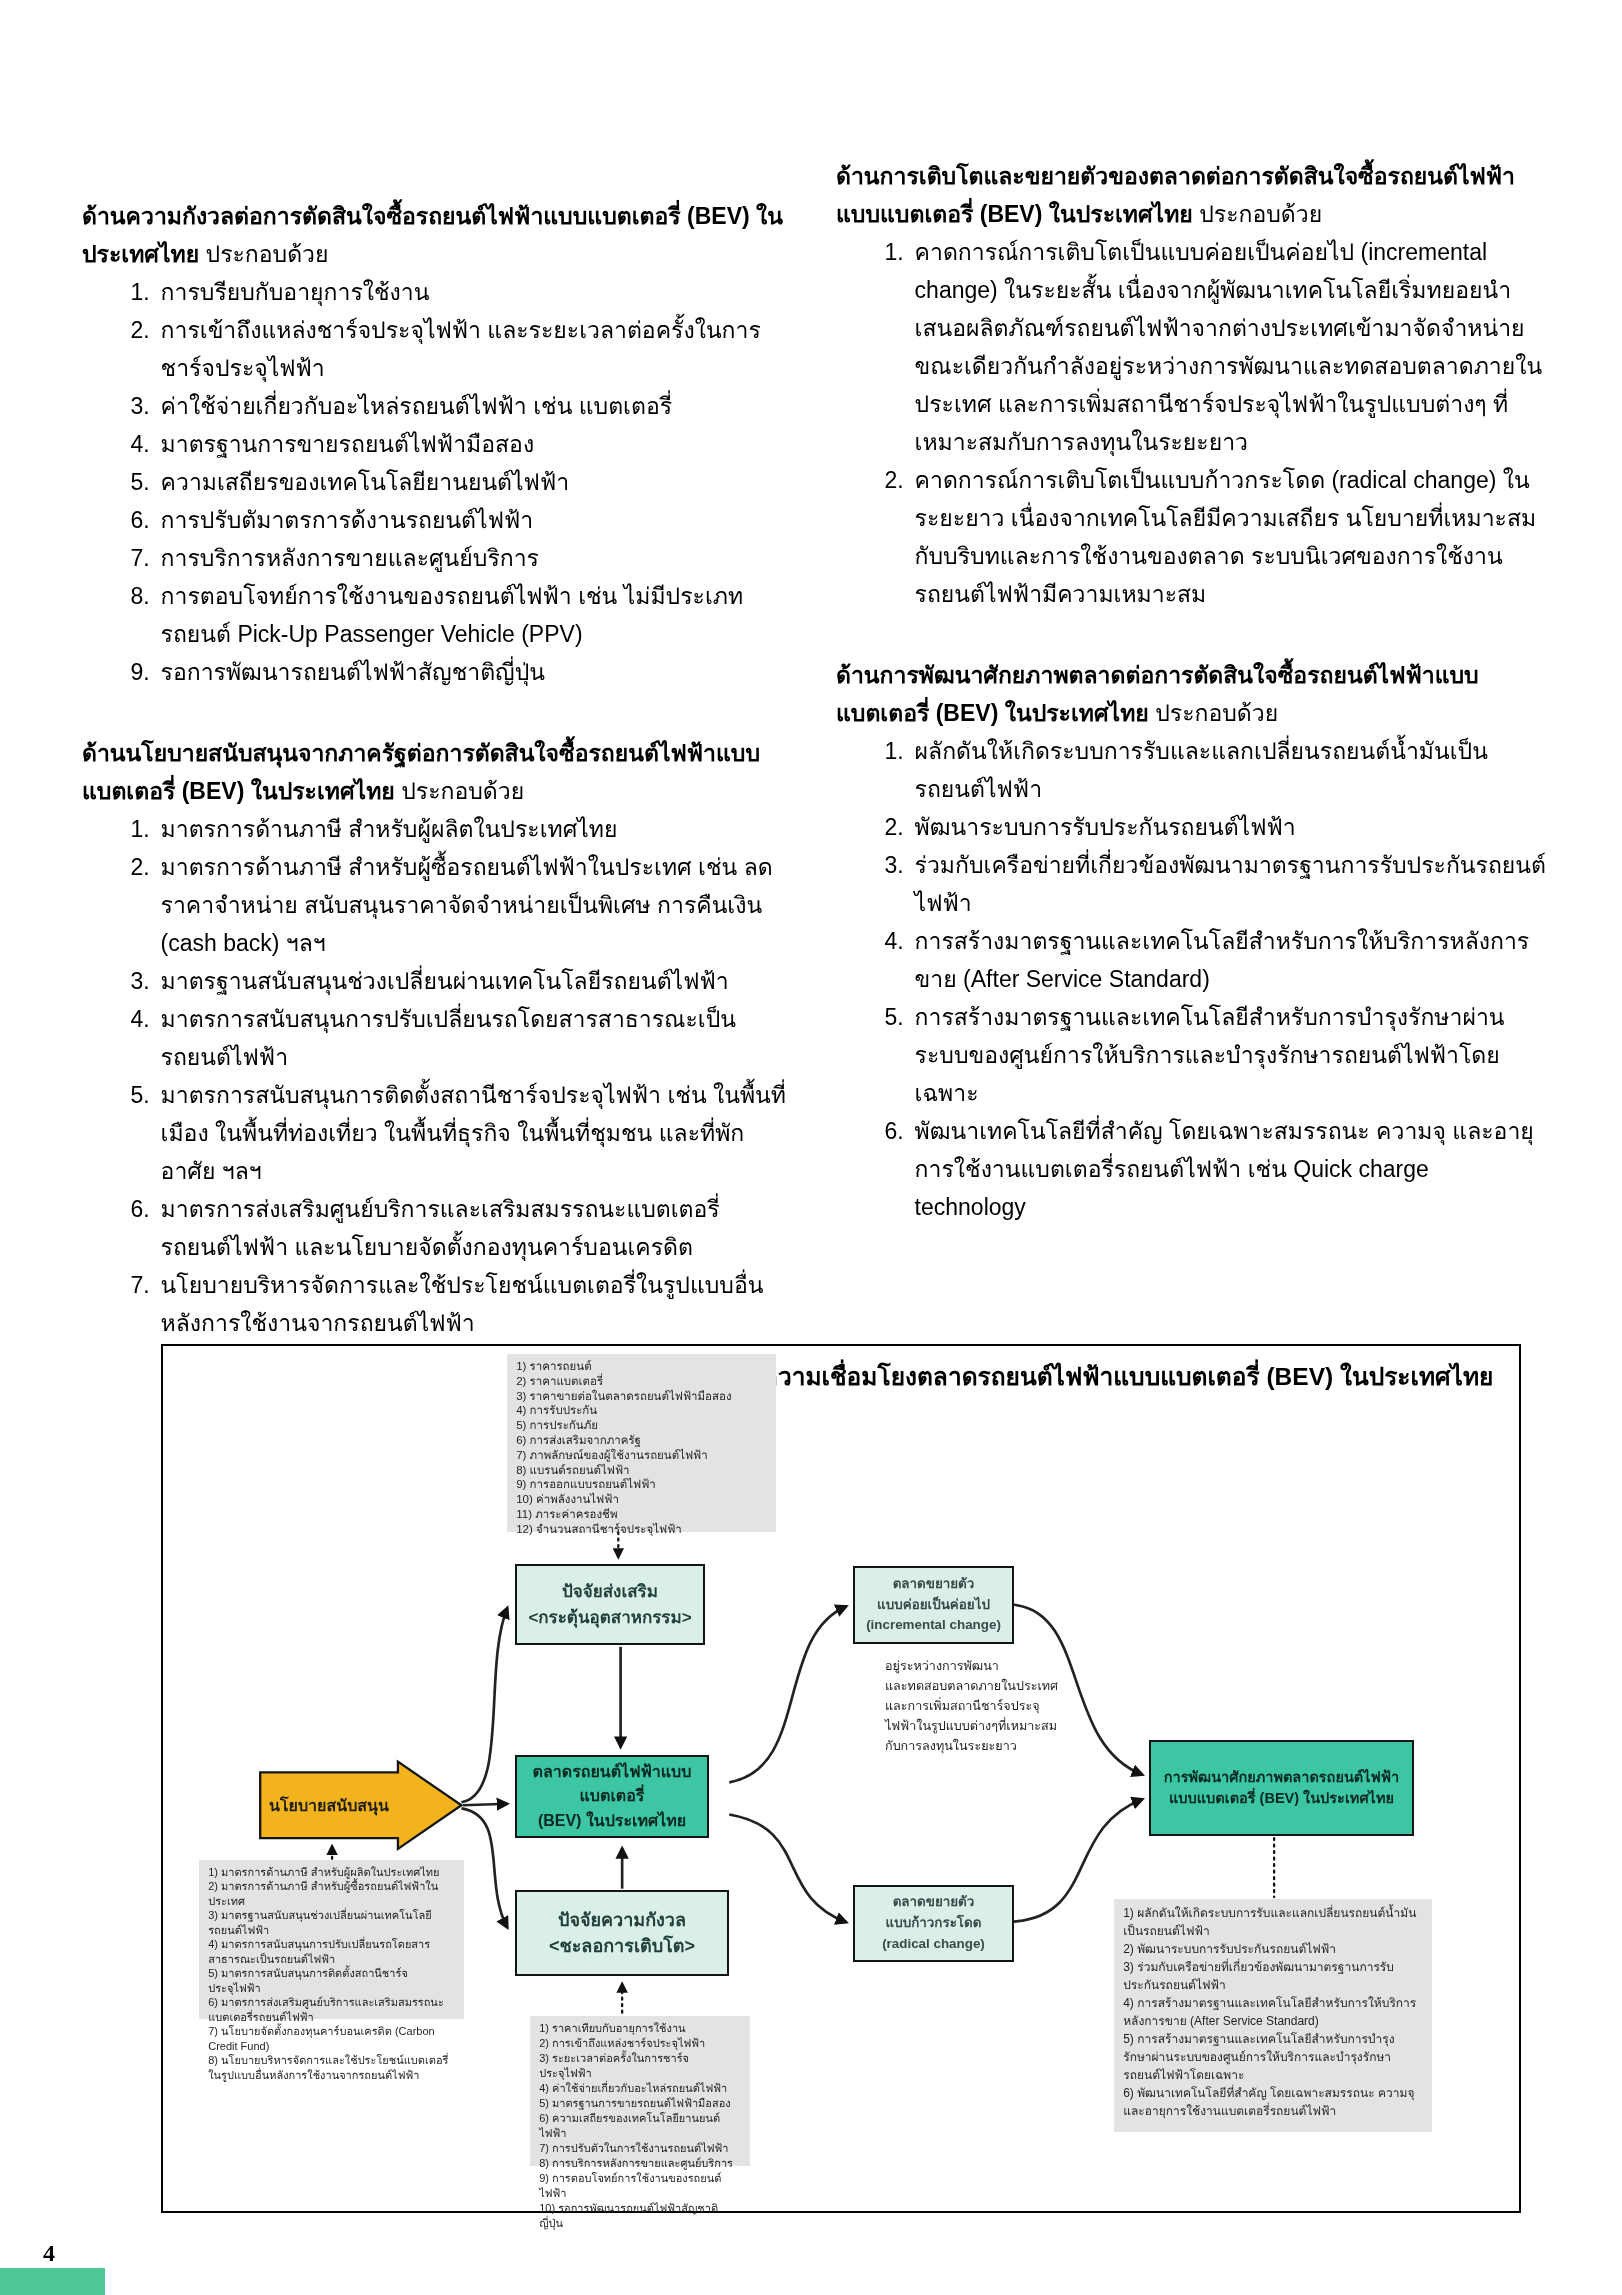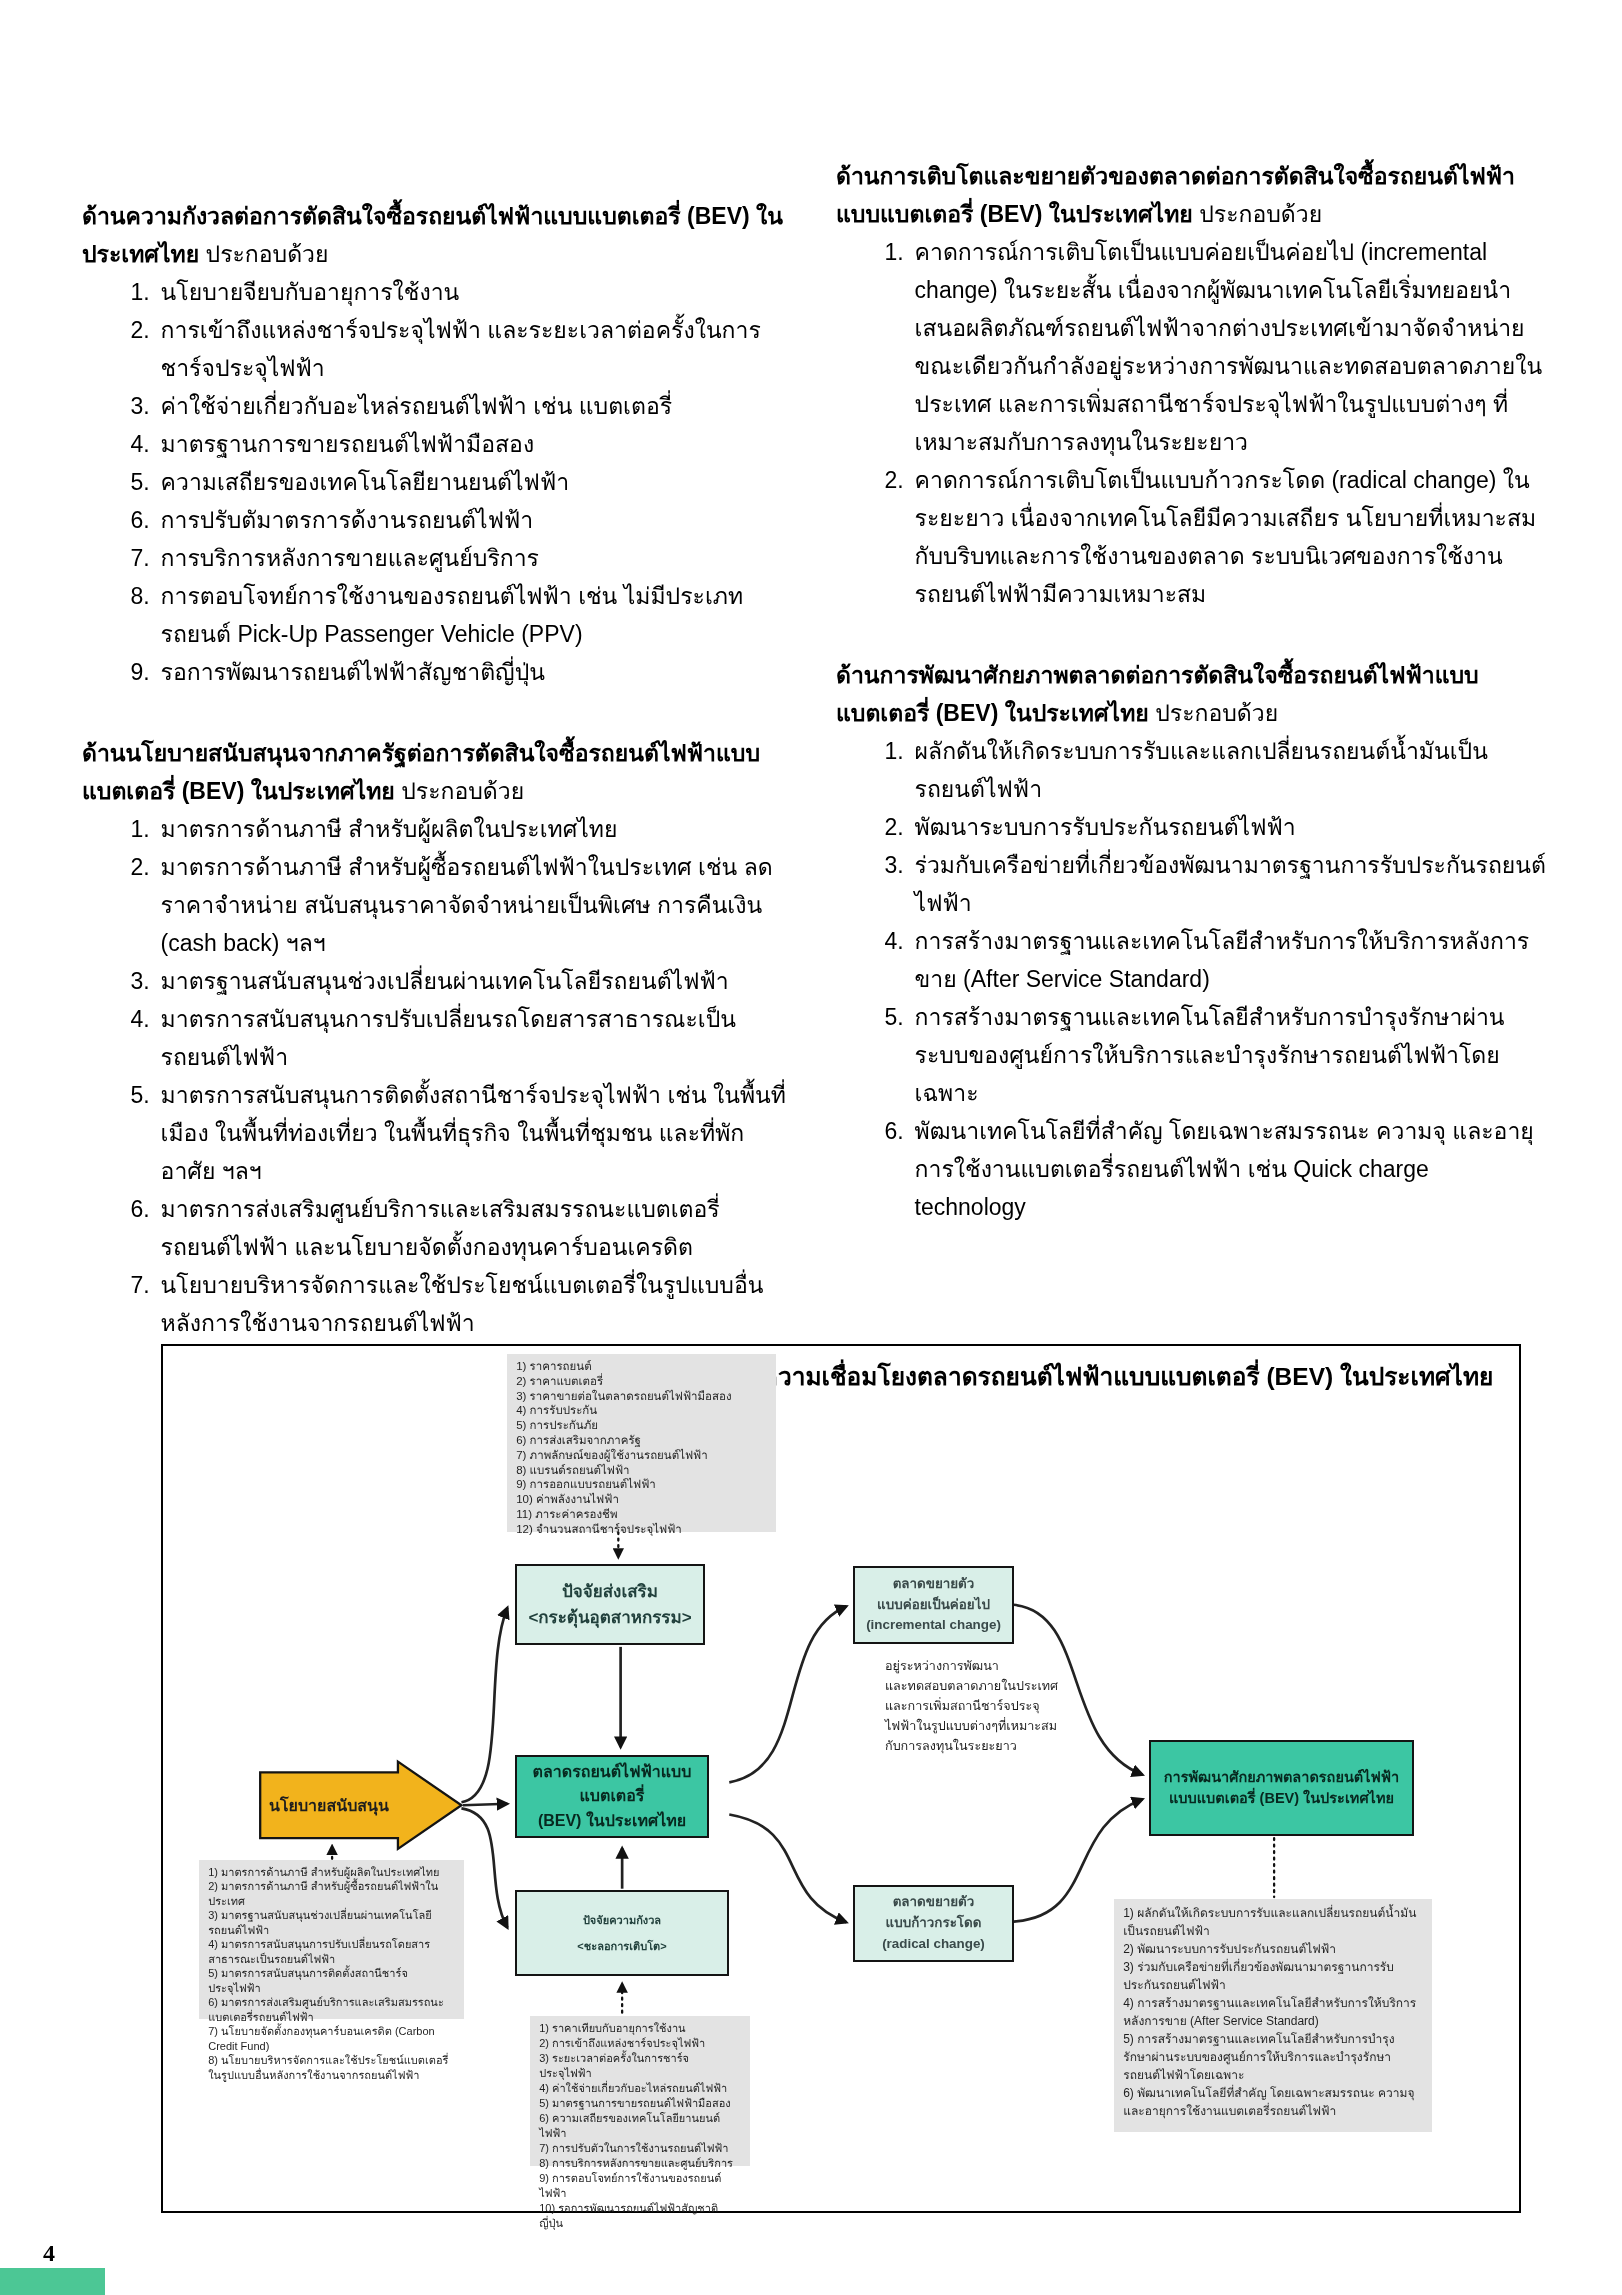--- a/index.html
+++ b/index.html
@@ -20,21 +20,21 @@
   .abs{position:absolute;box-sizing:border-box;}
   .pre{white-space:pre-line;}
   .diag-title{left:582px;top:10.7px;width:765px;text-align:center;
               font-size:24.5px;font-weight:700;color:#000;}
   .graybox{background:#e3e3e3;color:#1f1f1f;padding:4.6px 9.2px;}
   .mintbox{background:#d9efe8;border:2.3px solid #141414;display:flex;align-items:center;
            justify-content:center;text-align:center;color:#21403c;font-weight:600;}
   .greenbox{background:#3cc6a3;border:2.3px solid #141414;display:flex;align-items:center;
             justify-content:center;text-align:center;color:#07281f;font-weight:700;}
   .box-promote{left:352px;top:218px;width:190px;height:81px;font-size:17px;line-height:26px;}
-  .box-concern{left:352px;top:544px;width:214px;height:86px;font-size:11px;line-height:26px;}
+  .box-concern{left:352px;top:544px;width:214px;height:86px;font-size:18px;line-height:26px;}
   .box-market{left:352px;top:409px;width:194px;height:83px;font-size:16px;line-height:24.5px;}
   .box-incr{left:690px;top:220px;width:161px;height:78px;font-size:13.4px;line-height:20.7px;color:#3a4a4a;}
   .box-rad{left:690px;top:539px;width:161px;height:77px;font-size:13.4px;line-height:20.7px;color:#3a4a4a;}
   .box-dev{left:986px;top:394px;width:265px;height:96px;font-size:14.5px;line-height:21.4px;}
   .note{font-size:12.6px;line-height:20px;color:#1c1c1c;font-weight:500;}
   .note-incr{left:722px;top:310px;width:226px;}
   .note-rad{left:685px;top:629px;width:226px;}
   .gray12{left:344px;top:8.4px;width:269px;height:178px;font-size:11.5px;line-height:14.8px;}
   .gray8{left:36px;top:514px;width:265px;height:159px;font-size:11px;line-height:14.5px;}
   .gray10{left:367px;top:670px;width:220px;height:150px;font-size:11px;line-height:15px;}
@@ -49,21 +49,21 @@
 </style>
 </head>
 <body>
 
 <div class="page">
 
   <div class="col col-left">
     <div class="sec">
       <p class="sec-head"><span>ด้านความกังวลต่อการตัดสินใจซื้อรถยนต์ไฟฟ้าแบบแบตเตอรี่ (BEV) ในประเทศไทย</span><span class="tail"> ประกอบด้วย</span></p>
       <ol>
-        <li>นโยบายจียบกับอายุการใช้งาน</li>
+        <li>การบรียบกับอายุการใช้งาน</li>
         <li>การเข้าถึงแหล่งชาร์จประจุไฟฟ้า และระยะเวลาต่อครั้งในการชาร์จประจุไฟฟ้า</li>
         <li>ค่าใช้จ่ายเกี่ยวกับอะไหล่รถยนต์ไฟฟ้า เช่น แบตเตอรี่</li>
         <li>มาตรฐานการขายรถยนต์ไฟฟ้ามือสอง</li>
         <li>ความเสถียรของเทคโนโลยียานยนต์ไฟฟ้า</li>
         <li>การปรับตัมาตรการด้งานรถยนต์ไฟฟ้า</li>
         <li>การบริการหลังการขายและศูนย์บริการ</li>
         <li>การตอบโจทย์การใช้งานของรถยนต์ไฟฟ้า เช่น ไม่มีประเภทรถยนต์ Pick-Up Passenger Vehicle (PPV)</li>
         <li>รอการพัฒนารถยนต์ไฟฟ้าสัญชาติญี่ปุ่น</li>
       </ol>
     </div>

